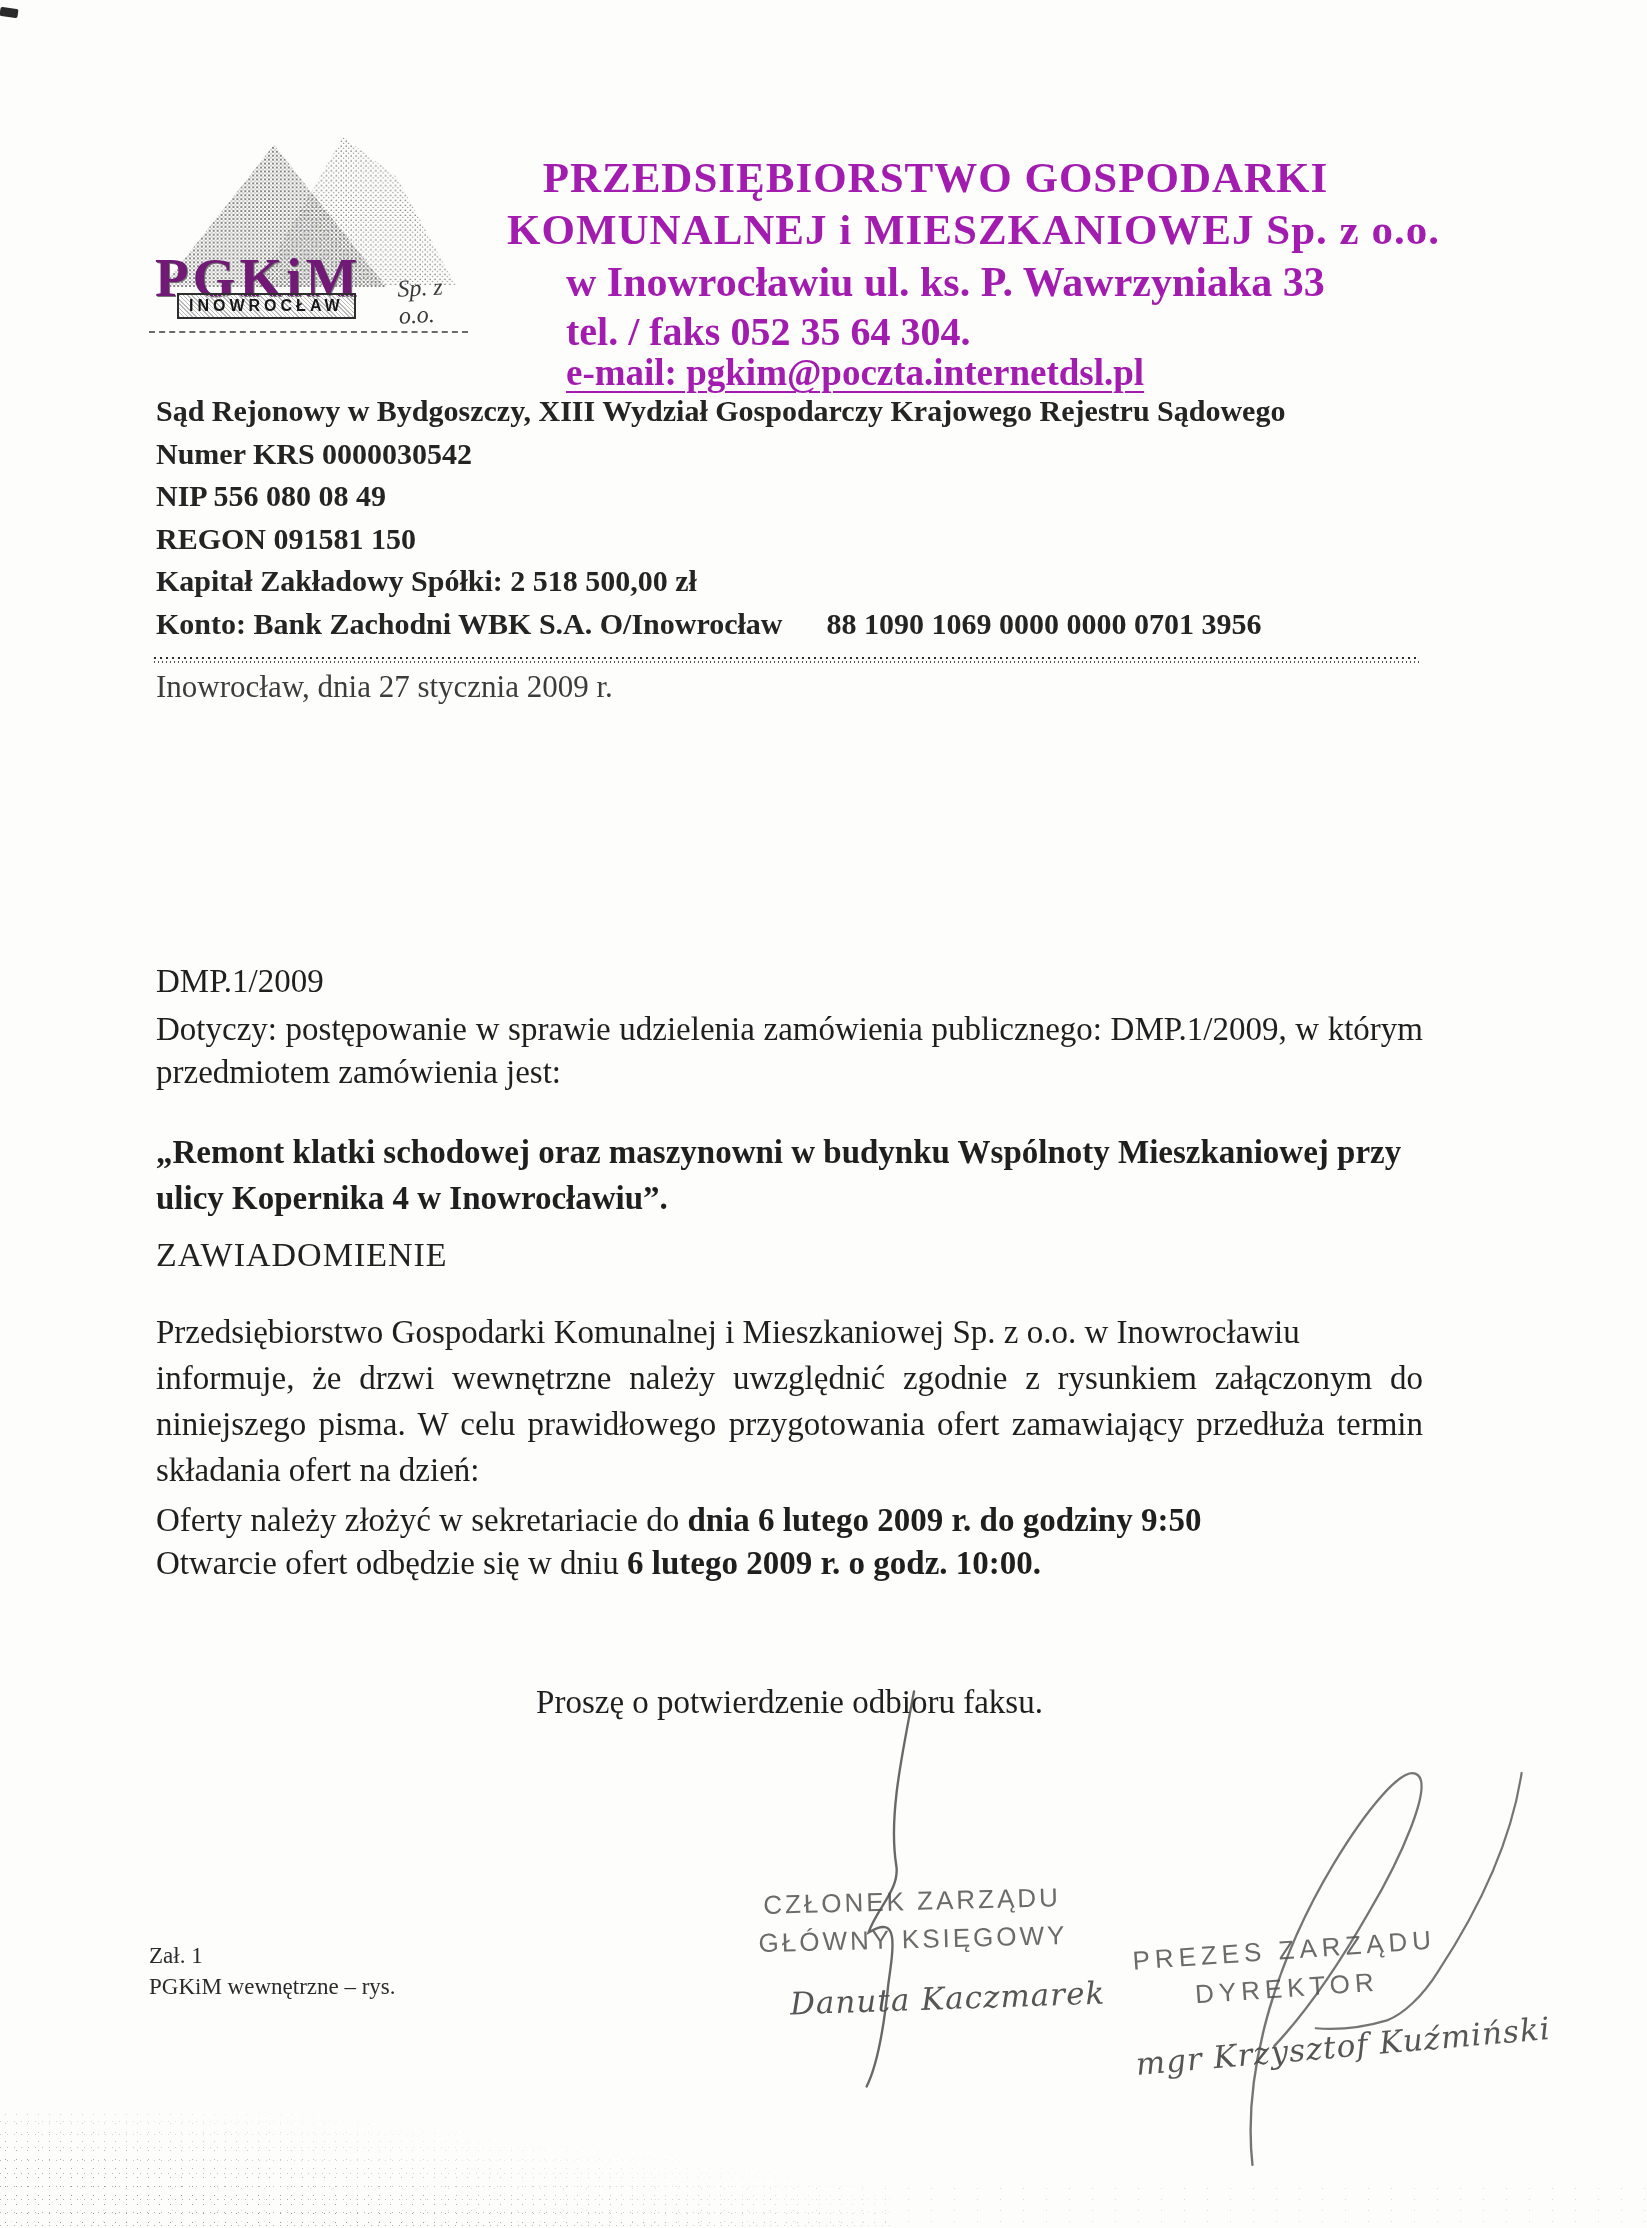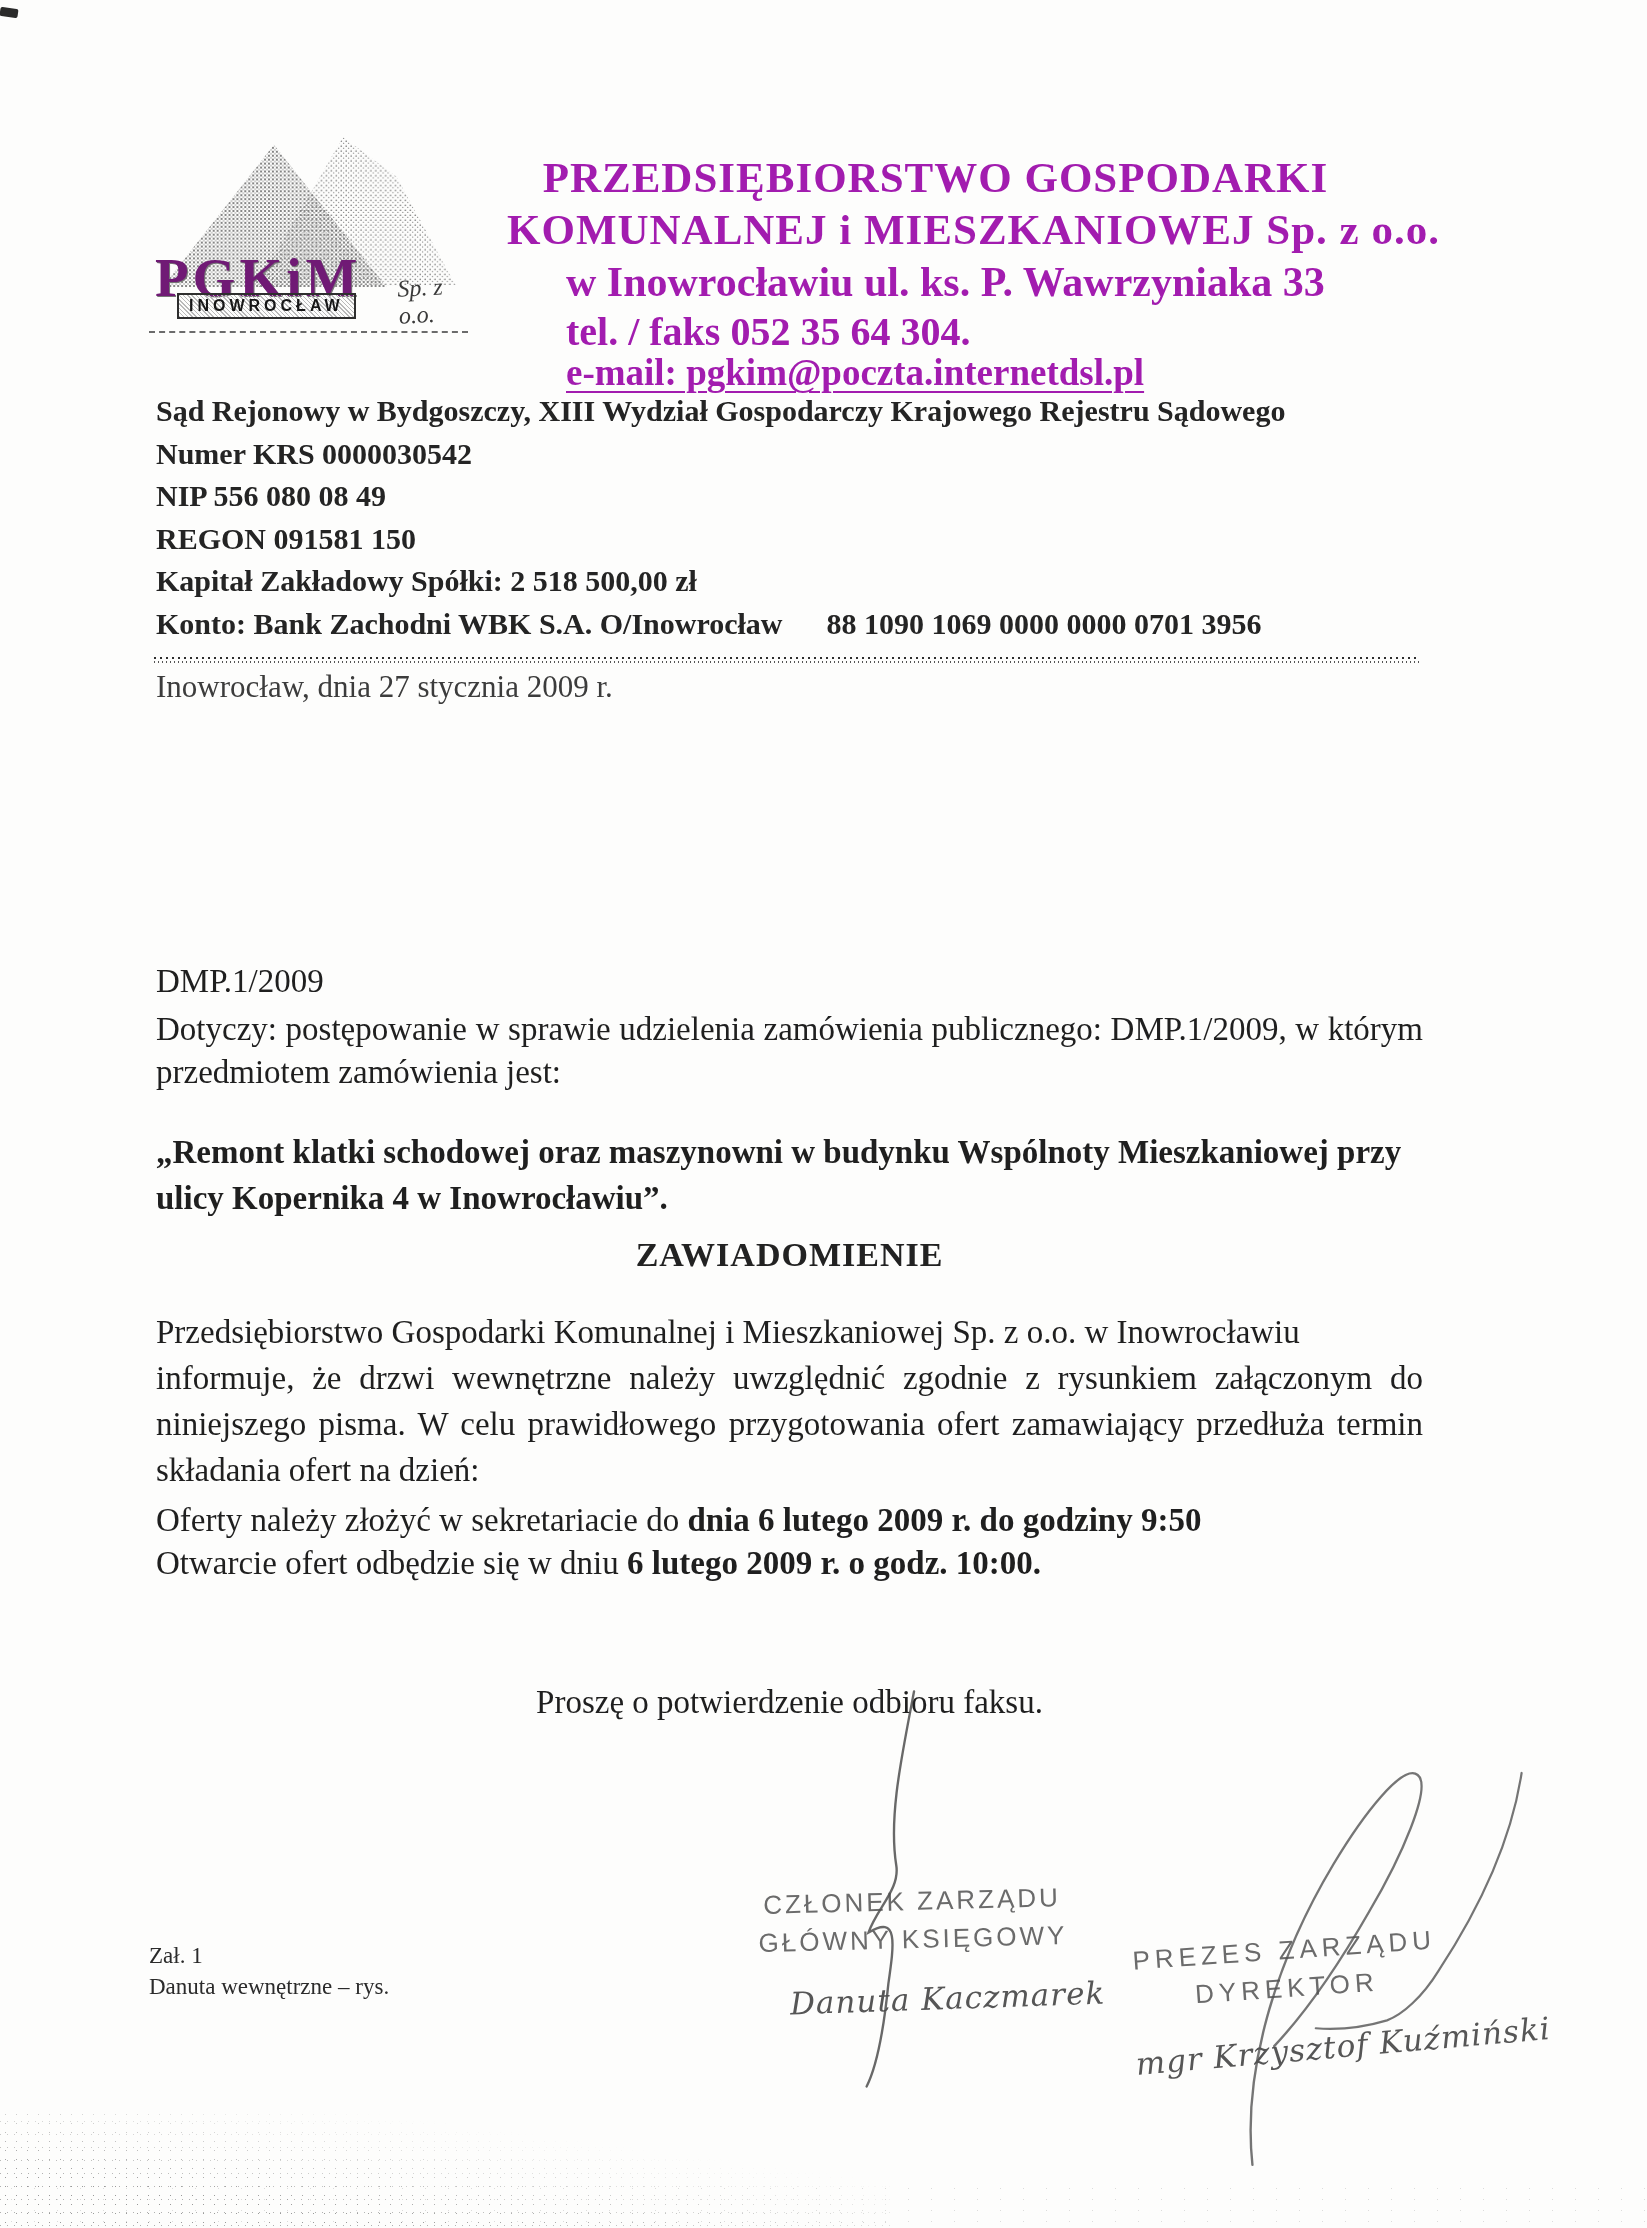--- a/index.html
+++ b/index.html
@@ -49,21 +49,21 @@
       repeating-linear-gradient(90deg,#2d2d2d 0 2px,transparent 2px 6px) 0 0/100% 2px no-repeat,
       repeating-linear-gradient(90deg,#555 0 1px,transparent 1px 4px) 0 4px/100% 2px no-repeat;
   }
   .dateline{position:absolute;left:156px;top:669px;width:1261px;font-size:31px;color:#3c3c3c;}
   
   .bodytext{font-size:33px;line-height:43px;color:#1f1f1f;}
   .justify{text-align:justify;}
   .ref{position:absolute;left:156px;top:960px;}
   .subject-intro{position:absolute;left:156px;top:1008px;width:1267px;}
   .subject-title{position:absolute;left:156px;top:1129px;width:1297px;font-weight:bold;line-height:46px;}
-  .notice-heading{position:absolute;left:156px;top:1236px;width:1267px;text-align:center;font-size:34px;font-weight:bold;letter-spacing:1px;color:#222;}
+  .notice-heading{position:absolute;left:156px;top:1236px;width:1267px;font-size:34px;font-weight:normal;letter-spacing:1px;color:#222;}
   .body-par{position:absolute;left:156px;top:1309px;width:1267px;line-height:46px;}
   .deadline1{position:absolute;left:156px;top:1499px;width:1386px;}
   .deadline2{position:absolute;left:156px;top:1542px;width:1386px;}
   .fax-note{position:absolute;left:156px;top:1681px;width:1267px;text-align:center;}
   b{font-weight:bold;}
   
   .stamp{font-family:"Liberation Sans",sans-serif;color:#6b6b6b;}
   .sig-left-roles{position:absolute;left:758px;top:1882px;width:309px;text-align:center;font-size:26px;letter-spacing:3px;line-height:38px;transform:rotate(-1.5deg);white-space:nowrap;}
   .sig-left-name{position:absolute;left:790px;top:1980px;font-style:italic;font-size:31px;color:#565656;font-family:"DejaVu Serif",serif;transform:rotate(-2deg);letter-spacing:1px;}
   .sig-right-roles{position:absolute;left:1129px;top:1931px;width:313px;text-align:center;font-size:26px;letter-spacing:5px;line-height:38px;transform:rotate(-4deg);white-space:nowrap;}
@@ -152,19 +152,19 @@
     <div>DYREKTOR</div>
   </div>
   <div class="sig-right-name">mgr Krzysztof Kuźmiński</div>
   <svg class="sig-svg" style="left:1104px;top:1747px" width="475" height="426" viewBox="0 0 480 430" xmlns="http://www.w3.org/2000/svg">
     <path d="M150,422 C140,330 172,218 232,118 C262,68 302,16 317,28 C332,40 300,112 268,166 C236,222 204,268 172,302" fill="none" stroke="#525252" stroke-width="2.4" stroke-linecap="round" opacity="0.8"></path>
     <path d="M422,26 C412,92 380,162 338,226 C322,252 302,270 286,276 C266,282 240,286 214,284" fill="none" stroke="#525252" stroke-width="2.2" stroke-linecap="round" opacity="0.8"></path>
   </svg>
 
   <div class="attachment">
     <div>Zał. 1</div>
-    <div>Danuta wewnętrzne – rys.</div>
+    <div>PGKiM wewnętrzne – rys.</div>
   </div>
 
   <div class="noise-bottom"></div>
   <div class="noise-strip"></div>
 </div>
 
 
 </body></html>

